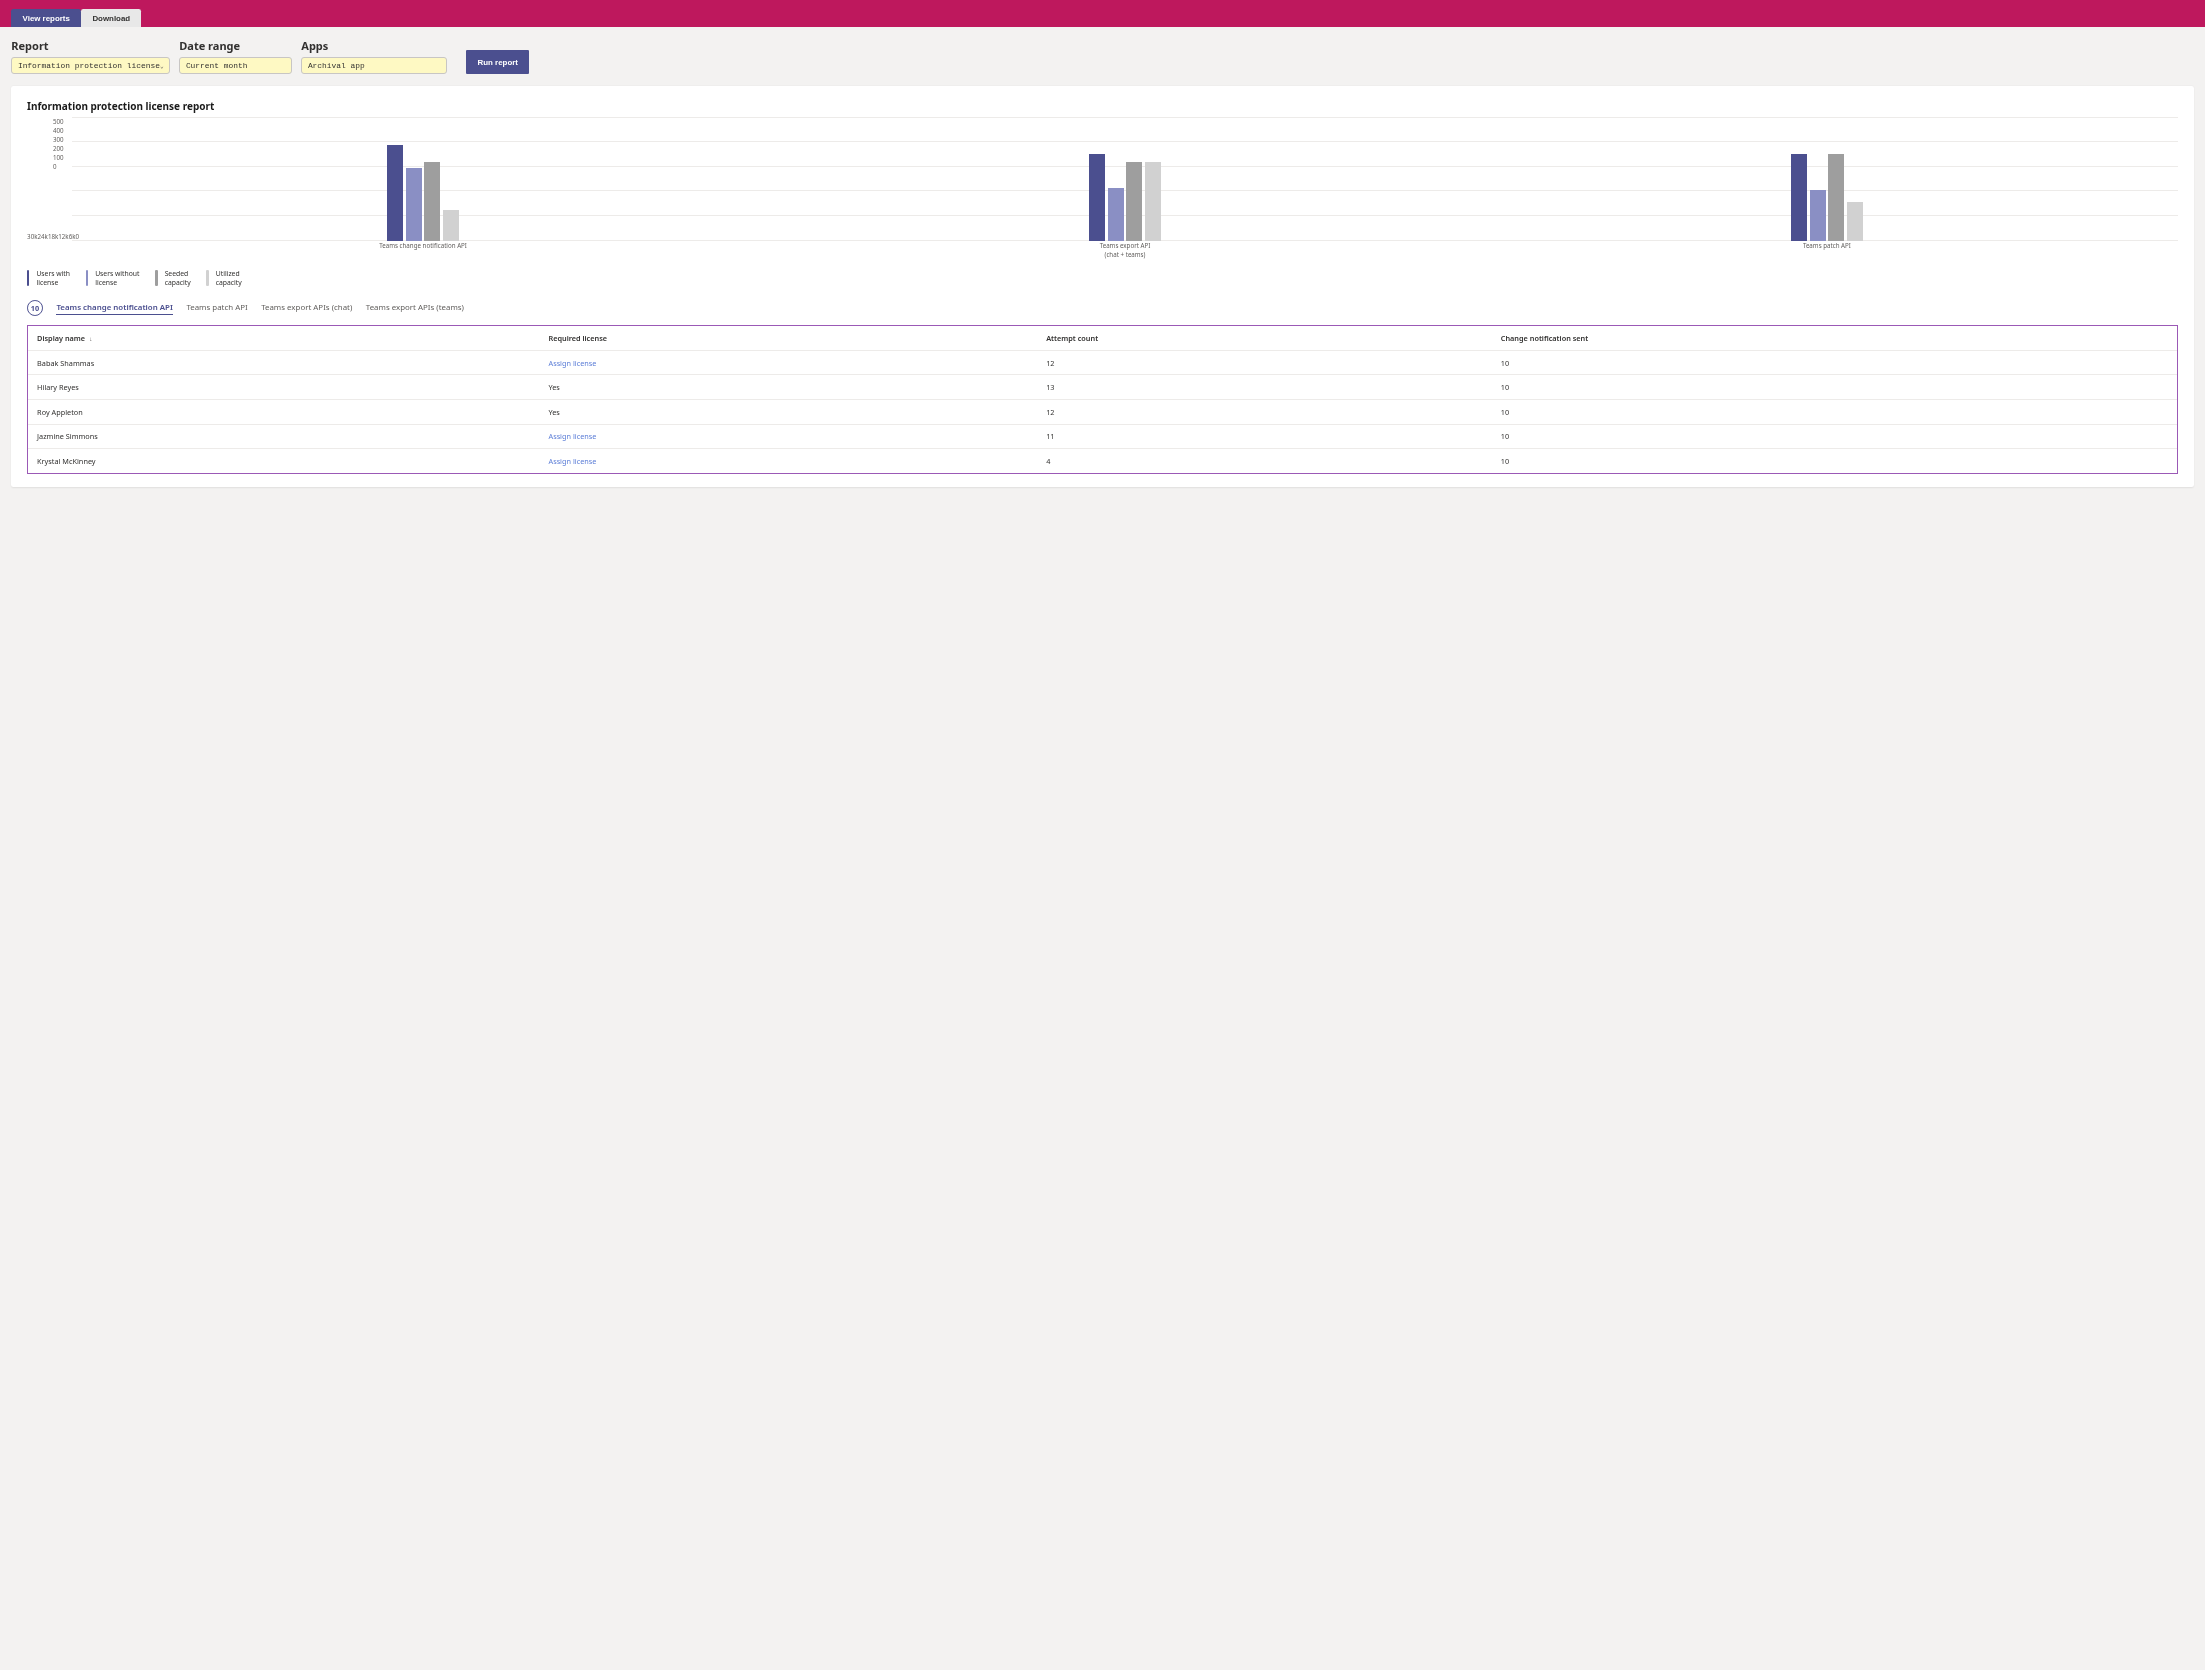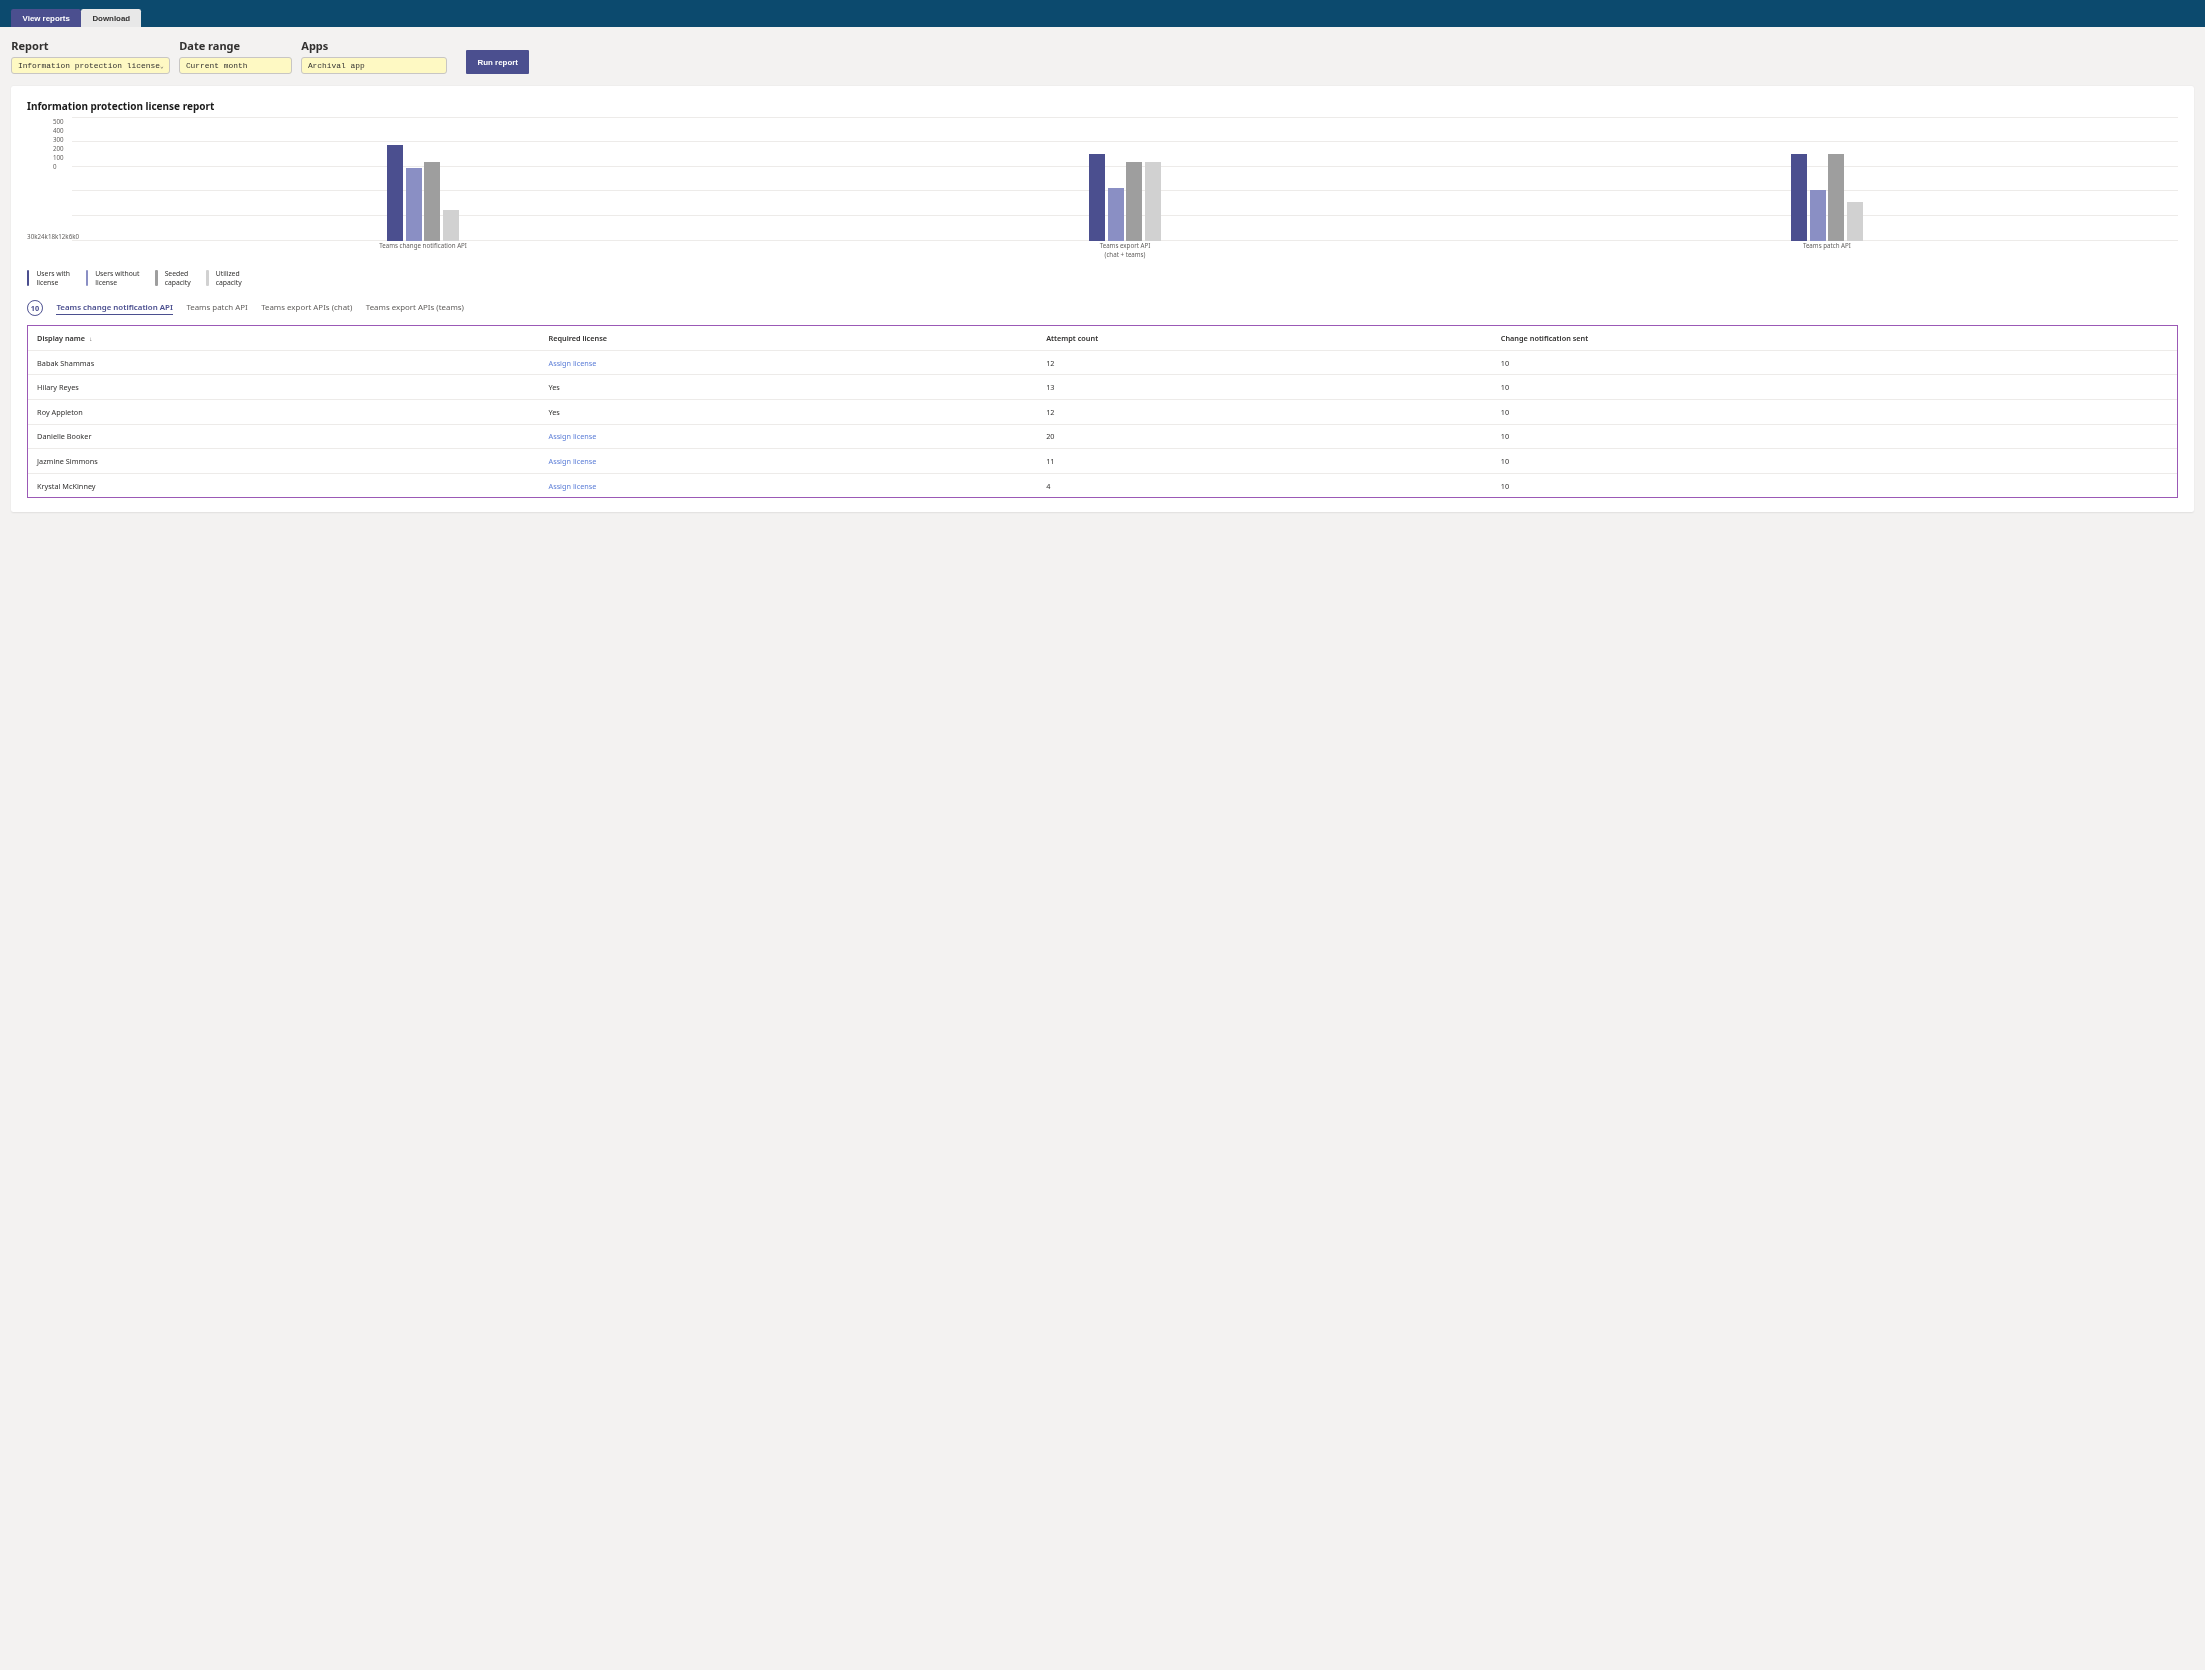--- a/index.html
+++ b/index.html
@@ -8,21 +8,21 @@
       background: #f3f2f1;
       font-size: 7.9px;
       color: #323130;
     }
 
     
     .top-tabs {
       display: flex;
       gap: 0;
       padding: 9px 11.3px 0 11.3px;
-      background: #0c4a6e;
+      background: #be185d;
     }
     .tab-btn {
       padding: 4.5px 11.3px;
       border: none;
       cursor: pointer;
       font-size: 7.9px;
       font-weight: 600;
       border-radius: 2.3px 2.3px 0 0;
     }
     .tab-btn.active {
@@ -447,26 +447,20 @@
             <td>13</td>
             <td>10</td>
           </tr>
           <tr>
             <td>Roy Appleton</td>
             <td>Yes</td>
             <td>12</td>
             <td>10</td>
           </tr>
           <tr>
-            <td>Danielle Booker</td>
-            <td><a class="assign-link" href="#">Assign license</a></td>
-            <td>20</td>
-            <td>10</td>
-          </tr>
-          <tr>
             <td>Jazmine Simmons</td>
             <td><a class="assign-link" href="#">Assign license</a></td>
             <td>11</td>
             <td>10</td>
           </tr>
           <tr>
             <td>Krystal McKinney</td>
             <td><a class="assign-link" href="#">Assign license</a></td>
             <td>4</td>
             <td>10</td>

